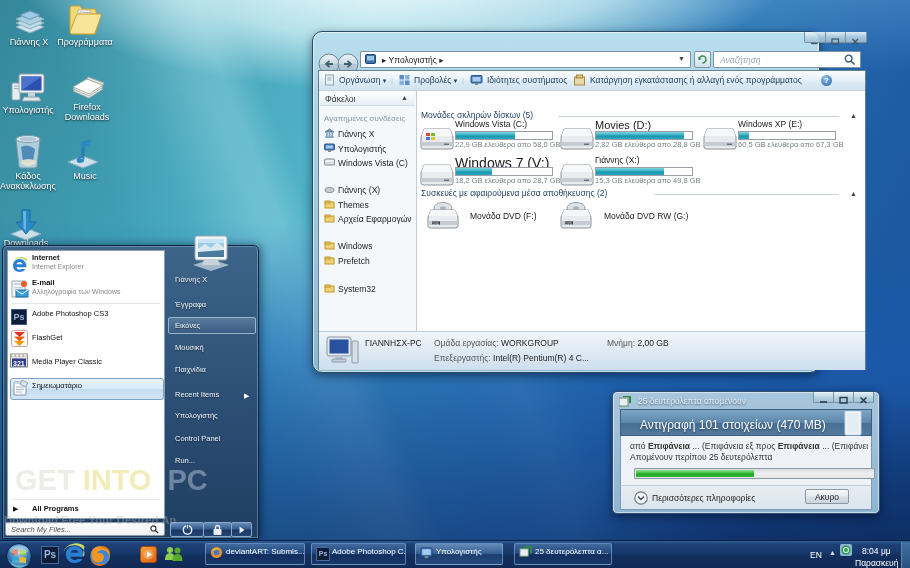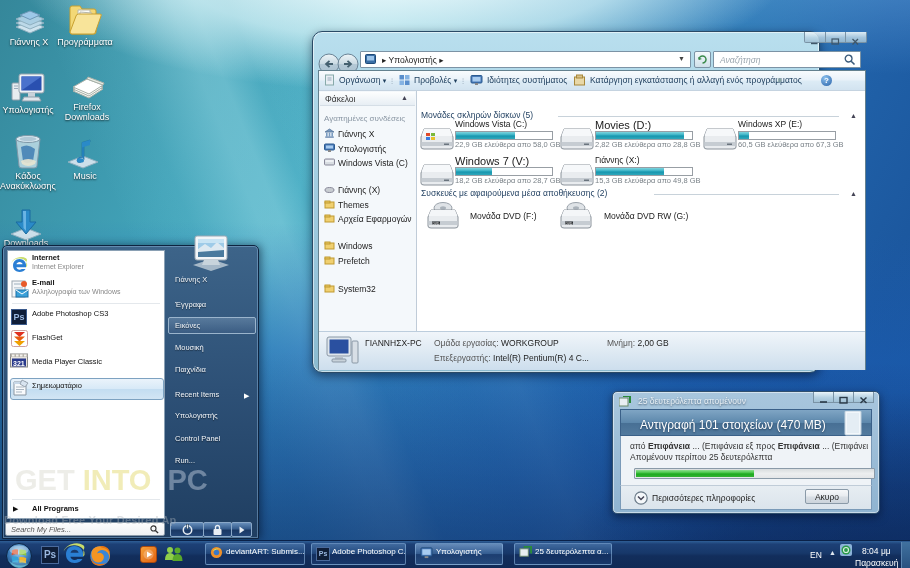--- a/index.html
+++ b/index.html
@@ -323,21 +323,21 @@
       </div>
       <div style="position:absolute;left:3px;top:64px;width:136px;height:36px;">
         <svg width="34" height="24" viewBox="0 0 34 24" style="position:absolute;left:0;top:8px;">
           <defs></defs>
           <path d="M4 2 L30 2 L33 10 L33 20 Q33 22 30 22 L4 22 Q1 22 1 20 L1 10 Z" fill="#e9ecef" stroke="#8a929a" stroke-width="1"></path>
           <path d="M4 2 L30 2 L32.5 9 L1.5 9 Z" fill="#f6f8fa"></path>
           <rect x="1.5" y="15" width="31" height="4" fill="#c6ccd2"></rect>
           <rect x="24" y="16.5" width="5" height="1.5" fill="#6a747e"></rect>
 
         </svg>
-        <span style="position:absolute;left:35px;top:0px;font-size:11px;color:#1a1a1a;white-space:nowrap;">Windows 7 (V:)</span>
+        <span style="position:absolute;left:35px;top:0px;font-size:14px;color:#1a1a1a;white-space:nowrap;">Windows 7 (V:)</span>
         <div style="position:absolute;left:35px;top:12px;width:98px;height:9px;border:1px solid #989ea4;background:#fff;box-sizing:border-box;">
           <div style="position:absolute;left:0;top:0;width:36px;height:7px;background:linear-gradient(to bottom,#7fd4de 0%,#35b0c4 45%,#1795ad 55%,#2fa8bc 100%);"></div>
         </div>
         <span style="position:absolute;left:35px;top:21px;font-size:7.5px;color:#7a8288;white-space:nowrap;">18,2 GB ελεύθερα απο 28,7 GB</span>
       </div>
       <div style="position:absolute;left:143px;top:64px;width:136px;height:36px;">
         <svg width="34" height="24" viewBox="0 0 34 24" style="position:absolute;left:0;top:8px;">
           <defs></defs>
           <path d="M4 2 L30 2 L33 10 L33 20 Q33 22 30 22 L4 22 Q1 22 1 20 L1 10 Z" fill="#e9ecef" stroke="#8a929a" stroke-width="1"></path>
           <path d="M4 2 L30 2 L32.5 9 L1.5 9 Z" fill="#f6f8fa"></path>

